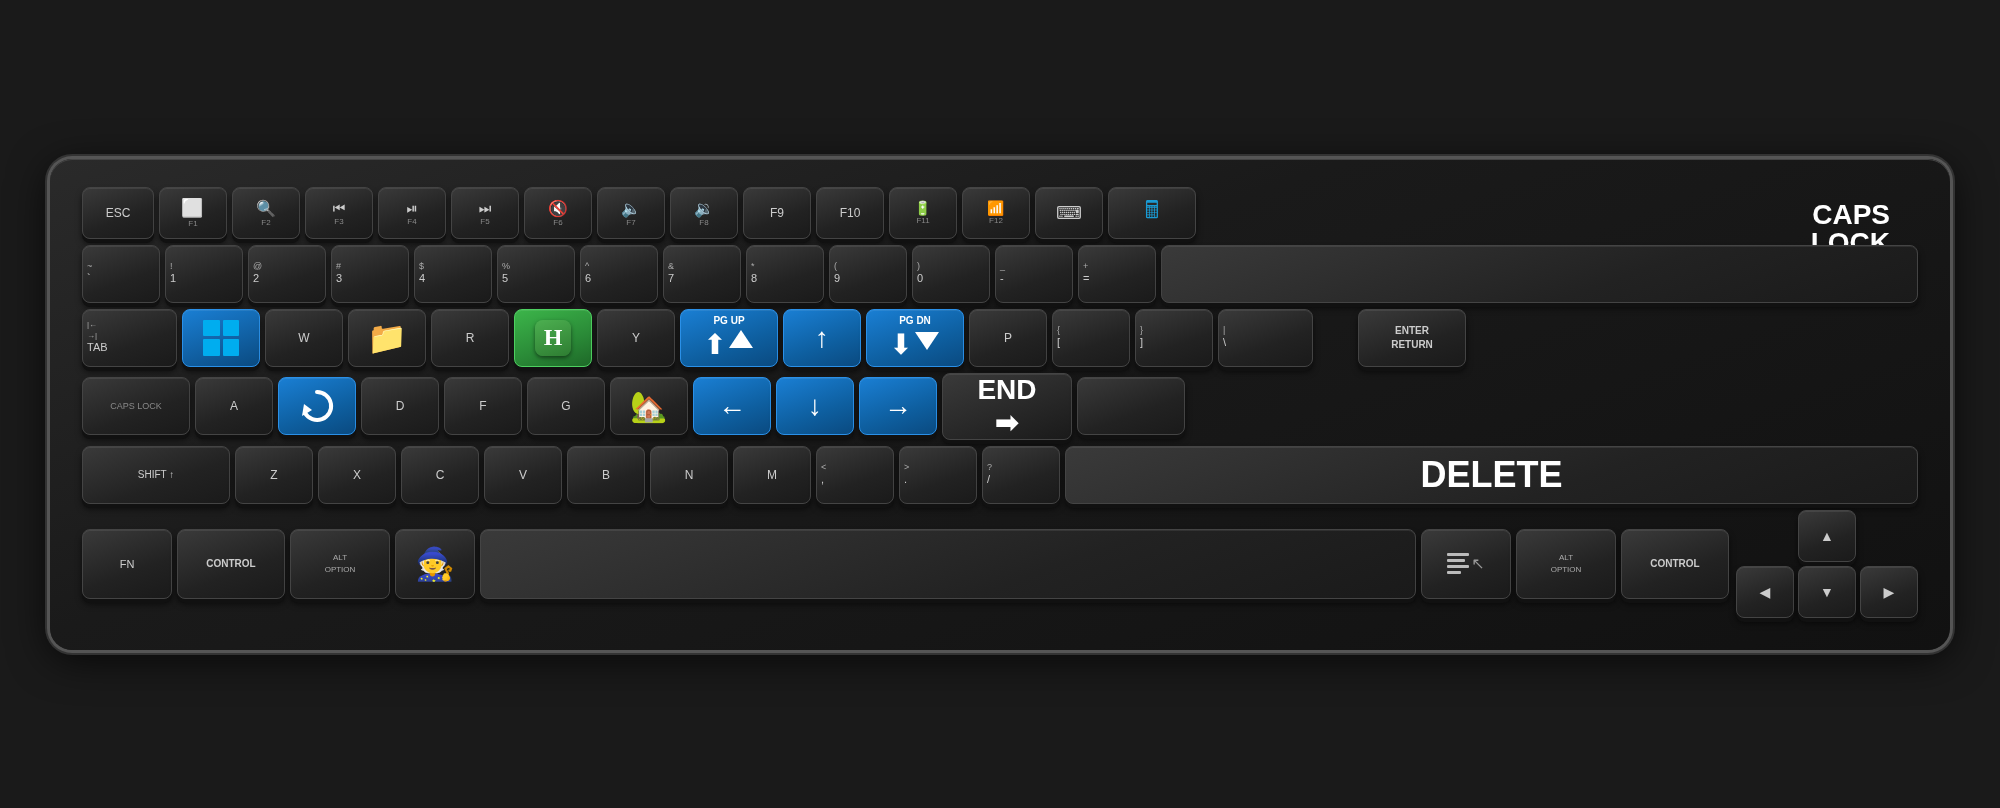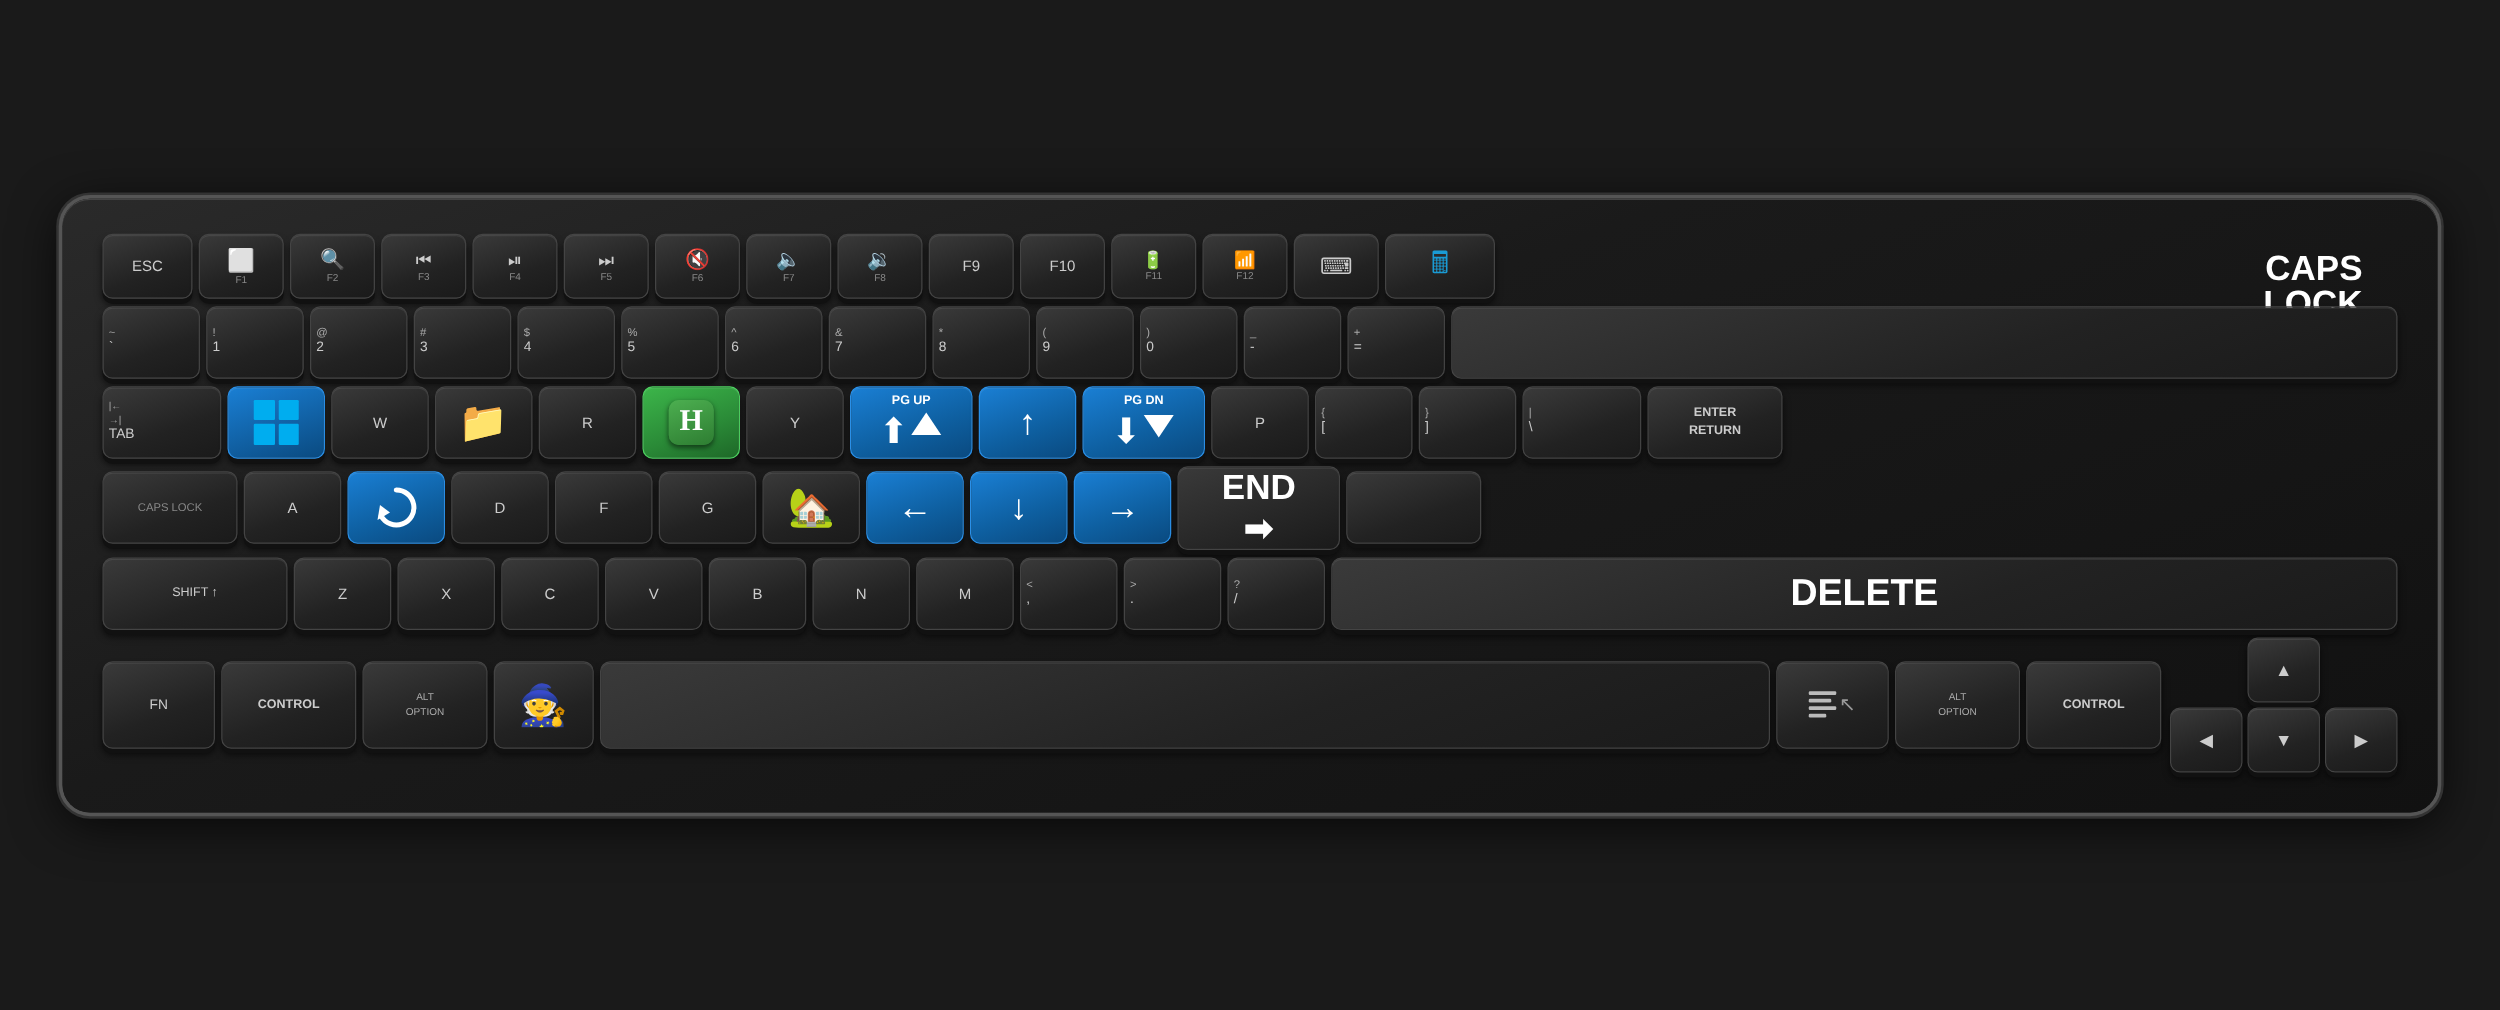--- a/index.html
+++ b/index.html
@@ -370,21 +370,21 @@
         </div>
         <div class="key w-bracket">
           <span class="top-label">}</span>
           <span class="bottom-label">]</span>
         </div>
         <div class="key w-backslash">
           <span class="top-label">|</span>
           <span class="bottom-label">\</span>
         </div>
 
-        <div class="key" style="min-width:108px; min-height:58px;">
+        <div class="key" style="min-width:108px; min-height:58px;margin-left:40px;">
           <span style="font-size:10px; font-weight:bold; color:#ccc; text-align:center; line-height:1.4;">ENTER<br>RETURN</span>
         </div>
       </div>
 
       <div class="row">
         <div class="key w-caps">
           <span style="font-size:9px;color:#888;">CAPS LOCK</span>
         </div>
         <div class="key w-std">
           <span class="main-label">A</span>
@@ -464,21 +464,21 @@
         <div class="key w-std">
           <span class="top-label">&gt;</span>
           <span class="bottom-label">.</span>
         </div>
         <div class="key w-std">
           <span class="top-label">?</span>
           <span class="bottom-label">/</span>
         </div>
 
         <div class="key" style="flex:1; min-height:58px;">
-          <span style="font-size:30px;font-weight:900;color:white;font-family:Arial Black,Arial,sans-serif;">DELETE</span>
+          <span style="font-size:36px;font-weight:900;color:white;font-family:Arial Black,Arial,sans-serif;">DELETE</span>
         </div>
       </div>
 
       <div class="row">
         <div class="key" style="min-width:90px; min-height:70px;">
           <span style="font-size:11px;color:#ccc;">FN</span>
         </div>
 
         <div class="key" style="min-width:108px; min-height:70px;">
           <span style="font-size:10px;color:#ccc;font-weight:bold;">CONTROL</span>

